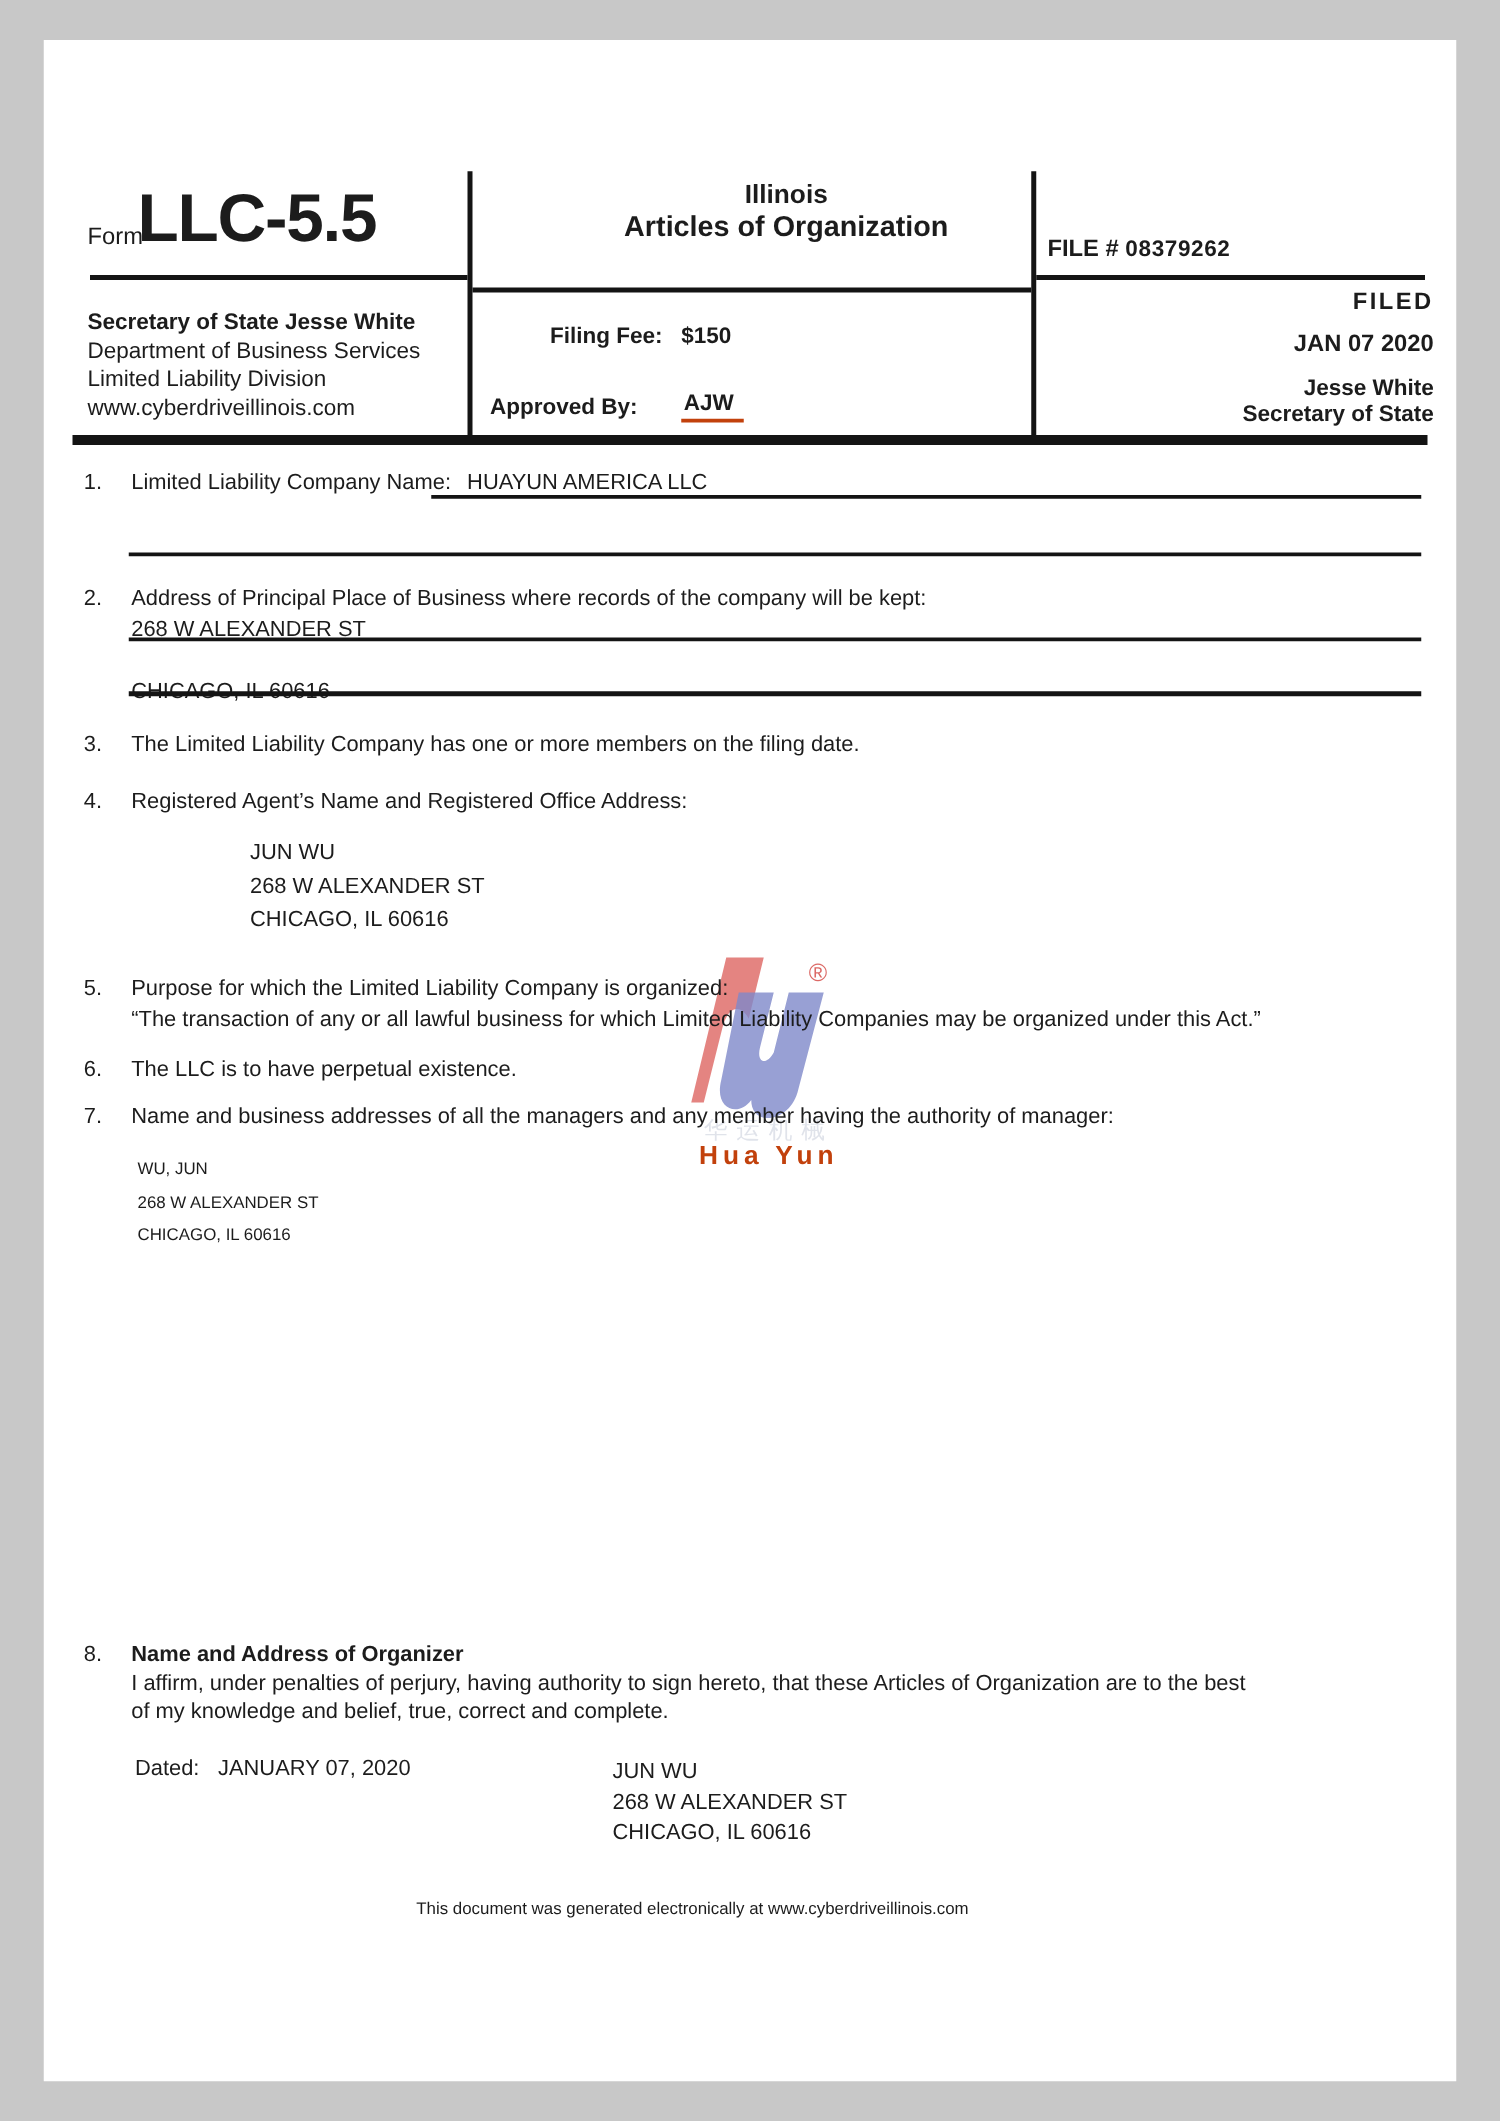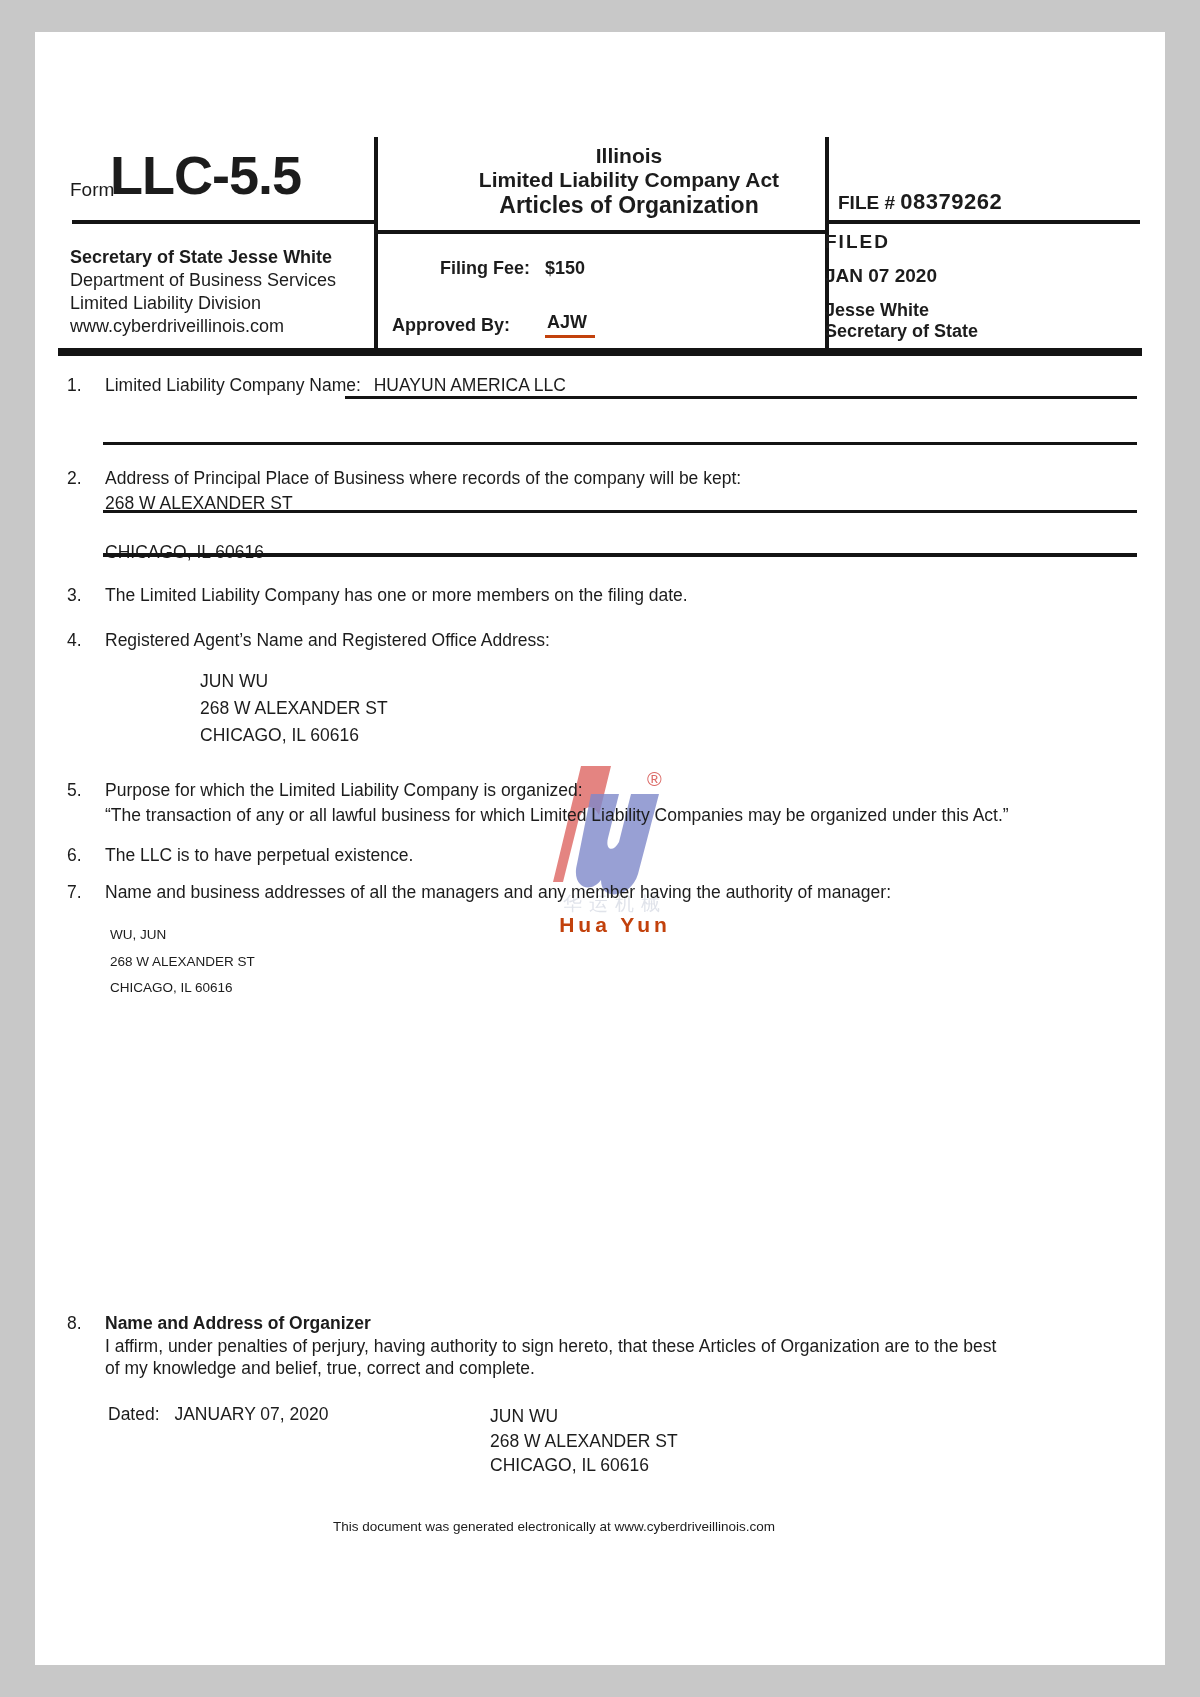--- a/index.html
+++ b/index.html
@@ -13,22 +13,22 @@
   .form-label{left:35px;top:147px;font-size:19px;}
   .form-number{left:75px;top:112px;font-size:54px;font-weight:bold;letter-spacing:-1px;}
   .agency{left:35px;top:214px;font-size:18px;line-height:23px;white-space:nowrap;}
   .title-block{left:344px;top:112px;width:500px;text-align:center;line-height:24px;font-size:21px;font-weight:bold;}
   .title-line3{font-size:23px;line-height:27px;}
   .fee-label{left:357px;top:226px;font-size:18px;margin-left:48px;}
   .fee-value{left:510px;top:226px;font-size:18px;}
   .app-label{left:357px;top:283px;font-size:18px;}
   .app-value{left:510px;top:280px;font-size:18px;border-bottom:3px solid #c2410c;padding:0 8px 2px 2px;}
   .file-row{left:803px;top:157px;font-size:19px;}
-  .file-value{font-size:22px;letter-spacing:0.5px;text-align:right;}
-  .stamp{left:790px;width:322px;text-align:left;font-weight:bold;}
+  .file-value{font-size:18px;letter-spacing:0.5px;text-align:right;}
+  .stamp{left:790px;width:322px;text-align:right;font-weight:bold;}
   .stamp-filed{top:199px;font-size:19px;letter-spacing:2px;}
   .stamp-date{top:233px;font-size:19px;}
   .stamp-name{top:268px;font-size:18px;}
   .stamp-title{top:289px;font-size:18px;}
   
   .num{position:absolute;left:32px;font-size:17.5px;}
   .itm{position:absolute;left:70px;font-size:17.5px;}
   .small-list{position:absolute;left:75px;font-size:13.5px;line-height:26.5px;}
   .agent-list{position:absolute;left:165px;font-size:17.5px;line-height:27px;}
   .aff{line-height:21.5px;white-space:nowrap;}
@@ -72,21 +72,20 @@
 
       <div class="abs agency">
         <div class="b">Secretary of State Jesse White</div>
         <div>Department of Business Services</div>
         <div>Limited Liability Division</div>
         <div>www.cyberdriveillinois.com</div>
       </div>
 
       <div class="abs title-block">
         <div>Illinois</div>
-        <div>Limited Liability Company Act</div>
         <div class="title-line3">Articles of Organization</div>
       </div>
 
       <div class="abs fee-label b">Filing Fee:</div>
       <div class="abs fee-value b">$150</div>
       <div class="abs app-label b">Approved By:</div>
       <div class="abs app-value b">AJW</div>
 
       <div class="abs file-row b">
         <span>FILE #</span>

